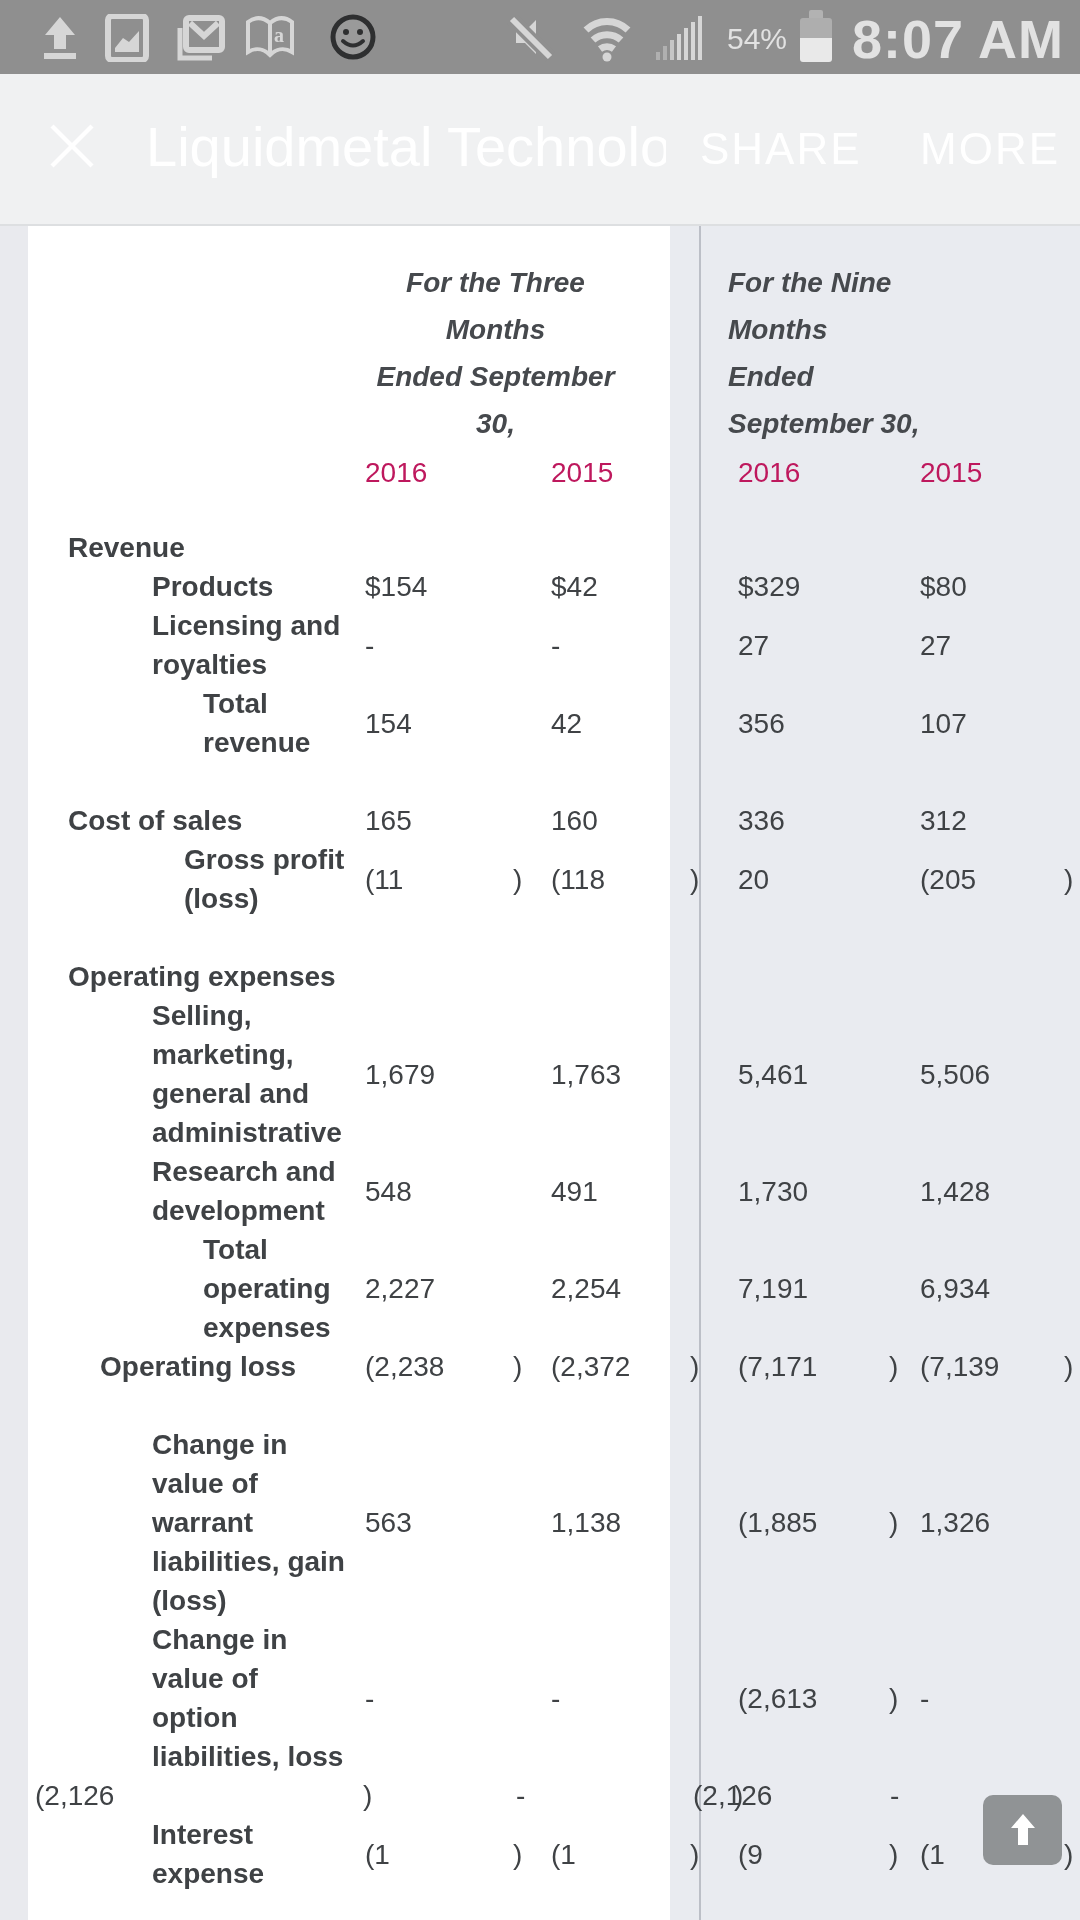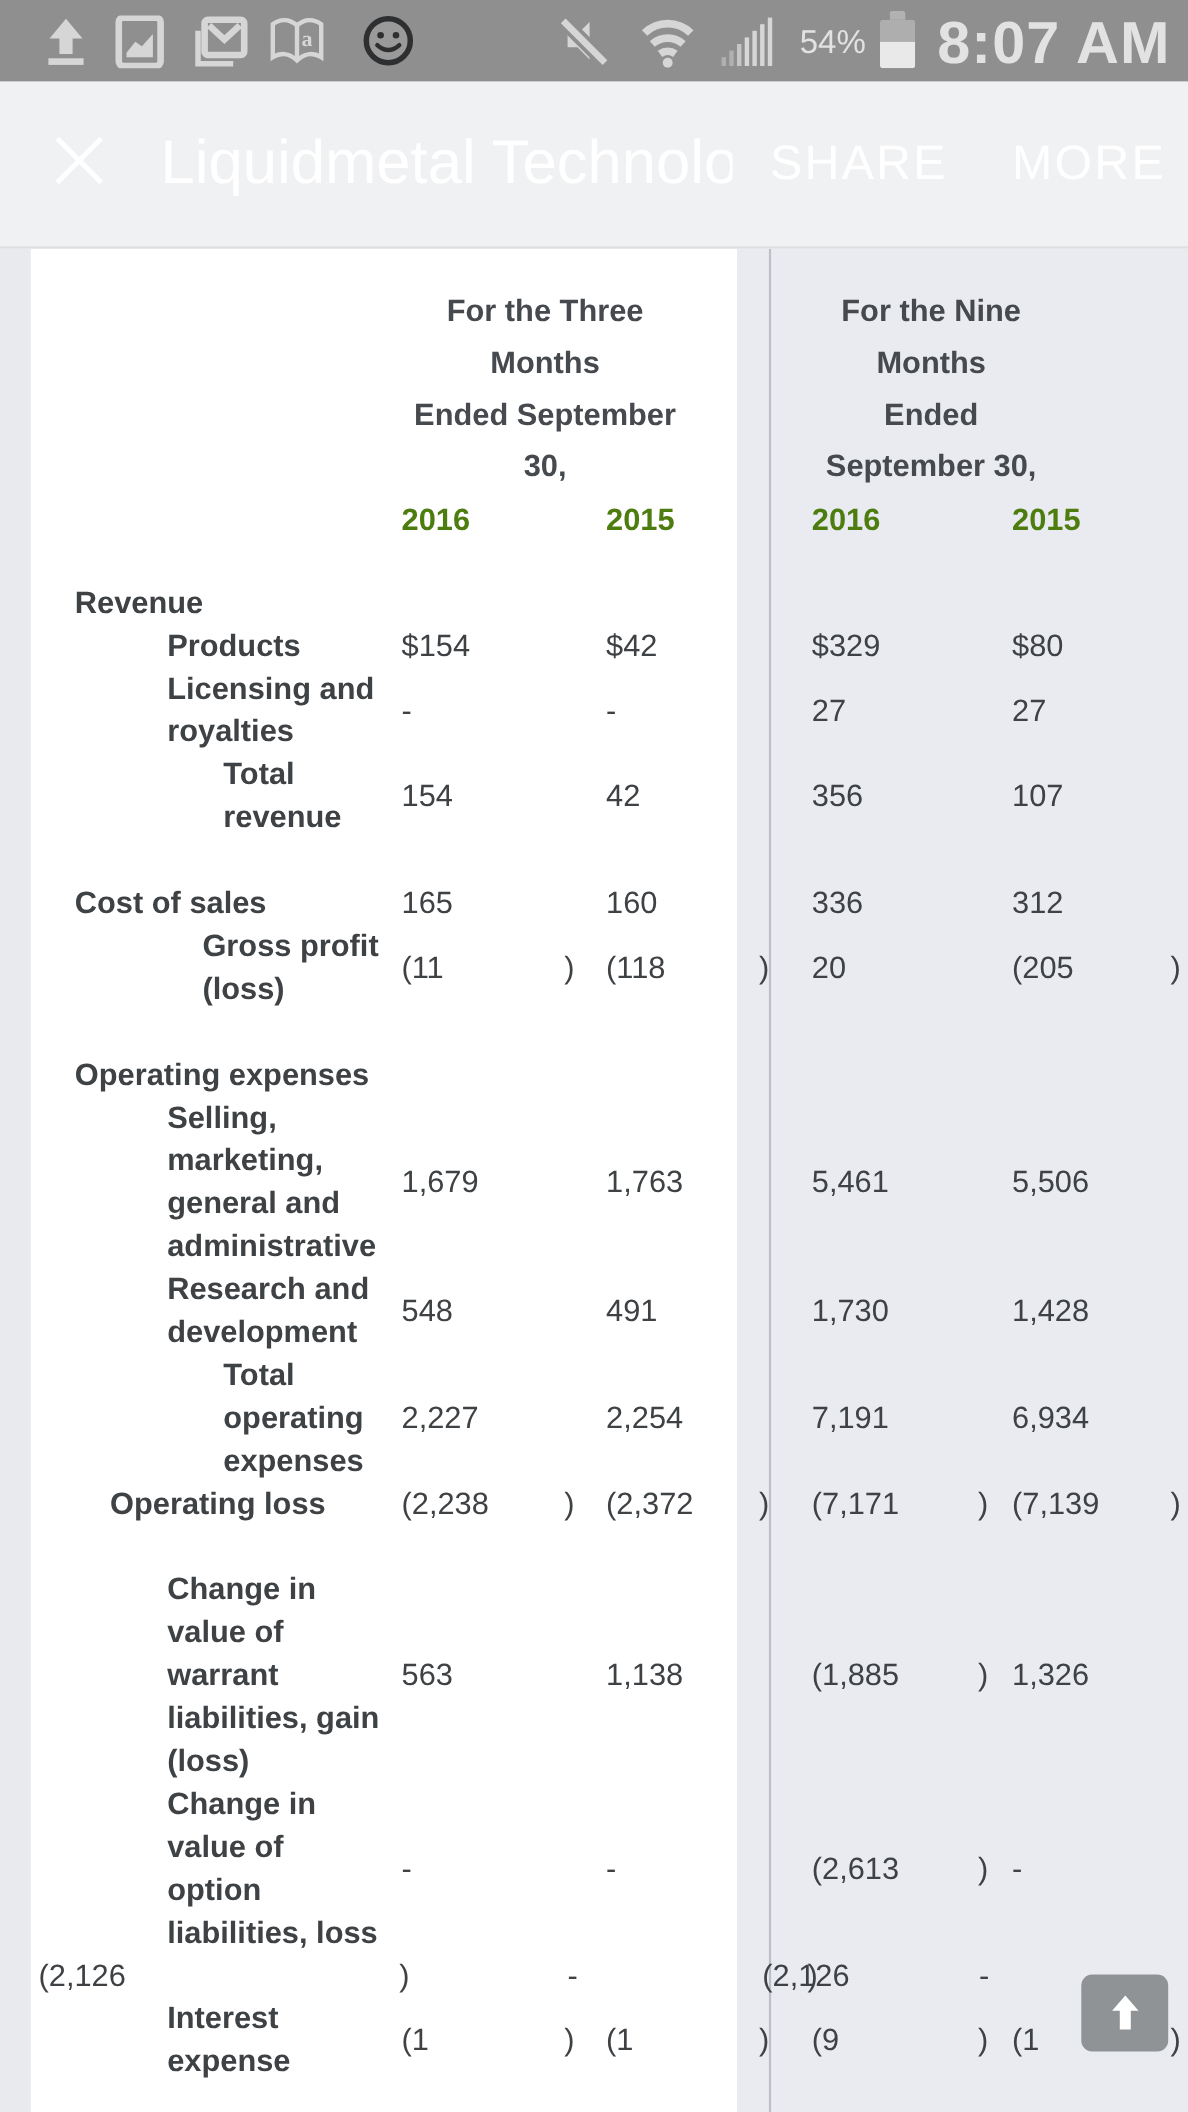--- a/index.html
+++ b/index.html
@@ -38,24 +38,24 @@
     background:#e9eaee;overflow:hidden;
   }
   .white-page{position:absolute;left:28px;top:0;width:642px;height:1694px;background:#ffffff;}
   .right-panel{position:absolute;left:670px;top:0;width:410px;height:1694px;background:#e9ebf0;}
   .pane-divider{position:absolute;left:699px;top:0;width:2px;height:1694px;background:#bcbfc7;}
   .table-wrap{
     position:absolute;left:28px;top:0;width:1052px;
     color:#3f4245;font-size:28px;line-height:39px;
   }
   .grid{display:grid;grid-template-columns:330px 150px 35px 140px 45px 155px 30px 145px 22px;align-items:center;}
-  .hdr-row{margin-top:33px;align-items:start;font-weight:bold;color:#46494d;line-height:47px;}
+  .hdr-row{margin-top:33px;align-items:start;font-weight:bold;color:#46494d;line-height:47px;font-style:italic;}
   .hdr-left{grid-column:2/6;text-align:center;padding-right:95px;}
-  .hdr-right{grid-column:6/10;text-align:center;padding-right:115px;}
-  .years-row{margin-top:6px;font-weight:bold;color:#4d7c0f;}
+  .hdr-right{grid-column:6/10;padding-right:115px;}
+  .years-row{margin-top:6px;font-weight:normal;color:#be185d;}
   #rows{margin-top:36px;}
   .lab{white-space:pre-line;padding-right:8px;font-weight:bold;}
   .ind0{padding-left:40px;}
   .ind1{padding-left:124px;}
   .ind2{padding-left:143px;}
   .b{font-weight:bold;margin-left:32px;}
   .val{text-align:left;}
   .v1{padding-left:7px;}
   .v2{padding-left:8px;}
   .v3{padding-left:10px;}

